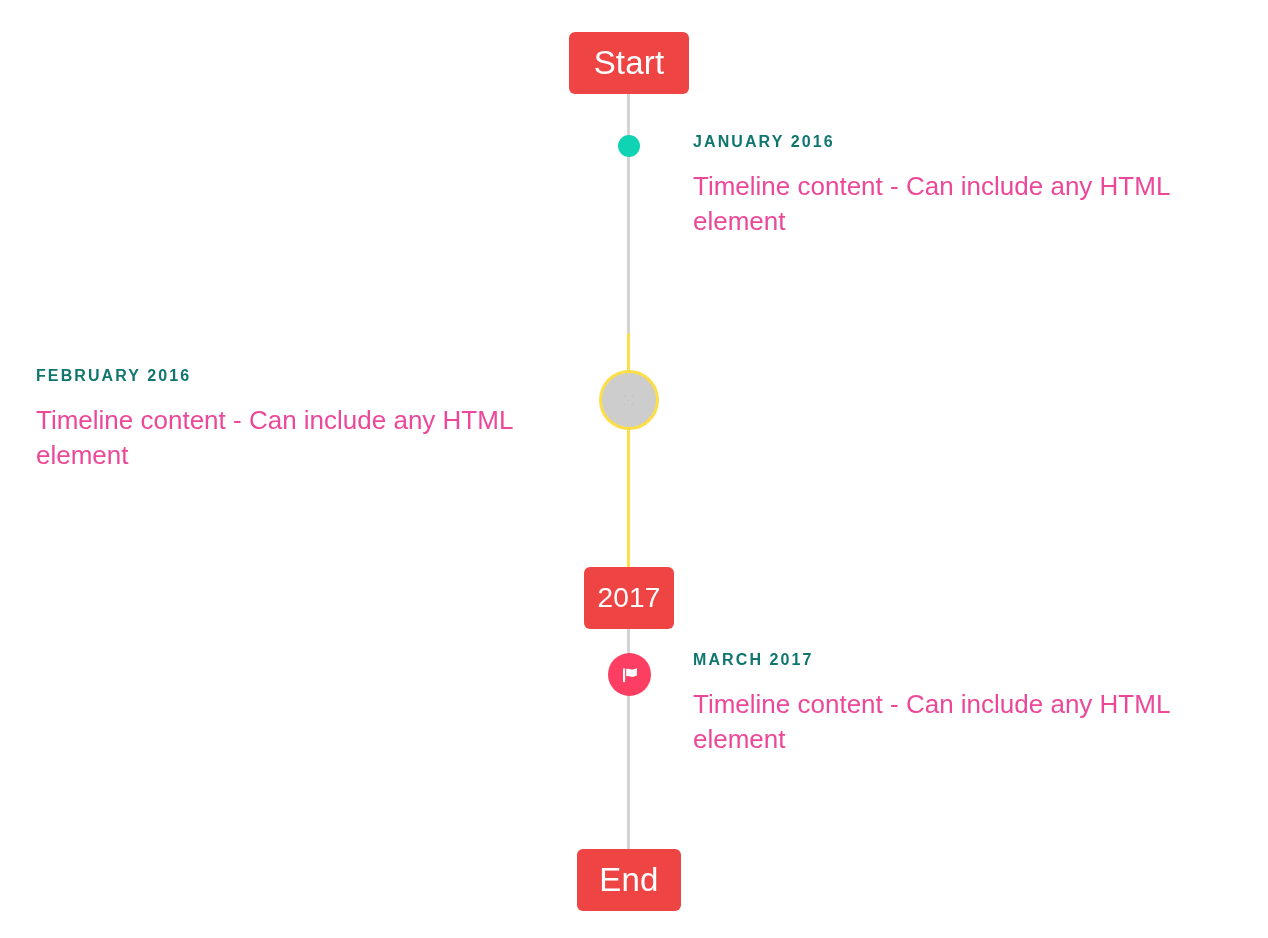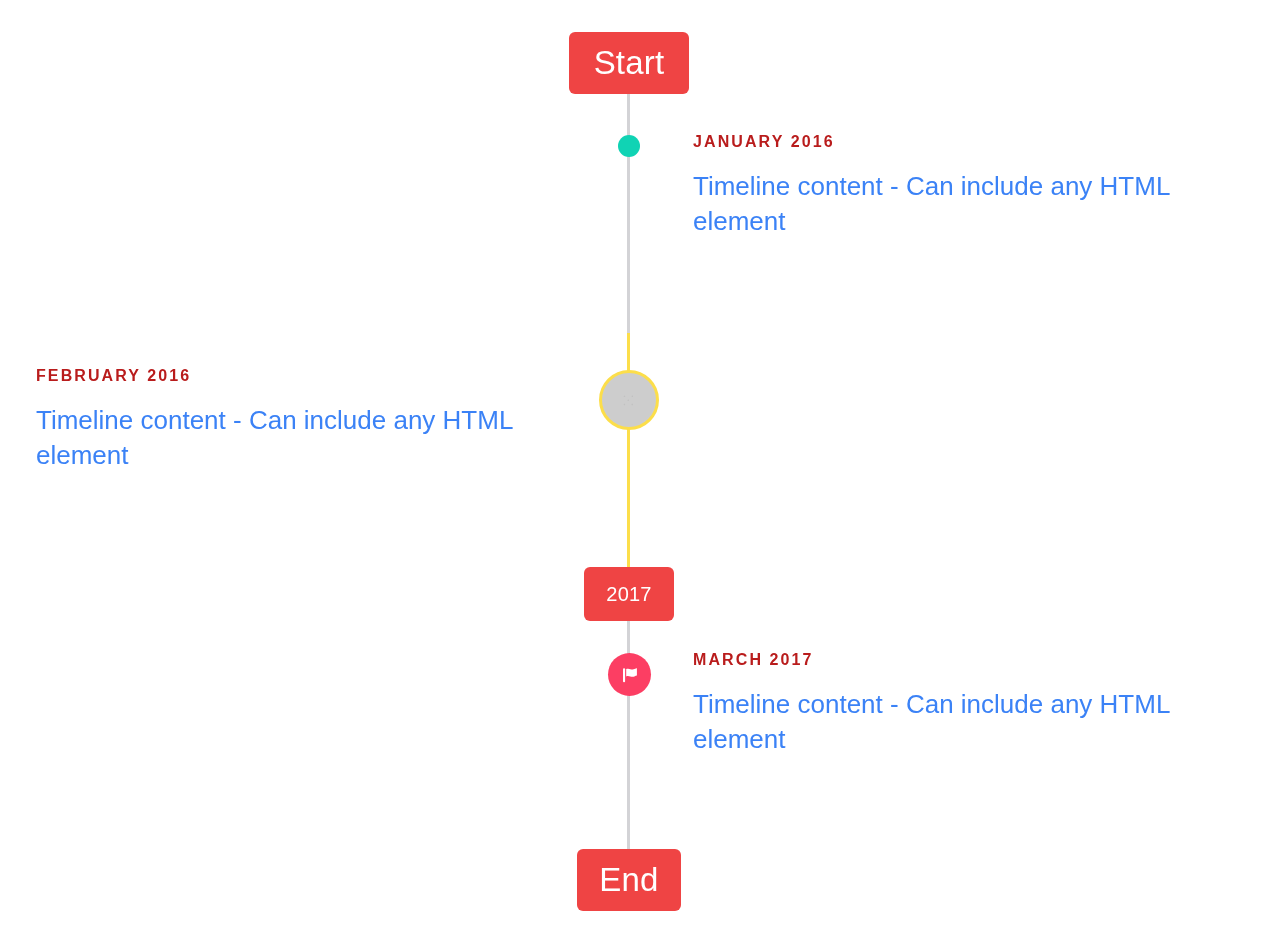--- a/index.html
+++ b/index.html
@@ -40,21 +40,21 @@
     justify-content: center;
     background: #ef4444;
     color: #ffffff;
     border-radius: 6px;
     font-weight: 400;
     letter-spacing: 0.2px;
     white-space: nowrap;
     z-index: 4;
   }
   .badge-start { left: 569px; top: 32px;  width: 120px; height: 62px; font-size: 33px; }
-  .badge-mid   { left: 584px; top: 567px; width: 90px;  height: 54px; font-size: 20px; }
+  .badge-mid   { left: 584px; top: 567px; width: 90px;  height: 62px; font-size: 28px; }
   .badge-end   { left: 577px; top: 849px; width: 104px; height: 62px; font-size: 33px; text-align: right; }
 
   
   .marker {
     position: absolute;
     border-radius: 50%;
     z-index: 5;
     display: flex;
     align-items: center;
     justify-content: center;
@@ -87,28 +87,28 @@
   
   .event { position: absolute; }
 
   .event-right { left: 693px; width: 540px; text-align: left; }
   .event-left  { left: 36px;  width: 528px; text-align: left; }
 
   .event-date {
     font-size: 16px;
     font-weight: bold;
     letter-spacing: 2.1px;
-    color: #b91c1c;
+    color: #0f766e;
     text-transform: uppercase;
   }
   .event-body {
     margin-top: 18px;
     font-size: 26px;
     line-height: 1.36;
-    color: #3b82f6;
+    color: #ec4899;
     font-weight: 300;
   }
 
   .event-jan { top: 133px; }
   .event-feb { top: 367px; }
   .event-mar { top: 651px; }
 </style>
 </head>
 <body>
 

